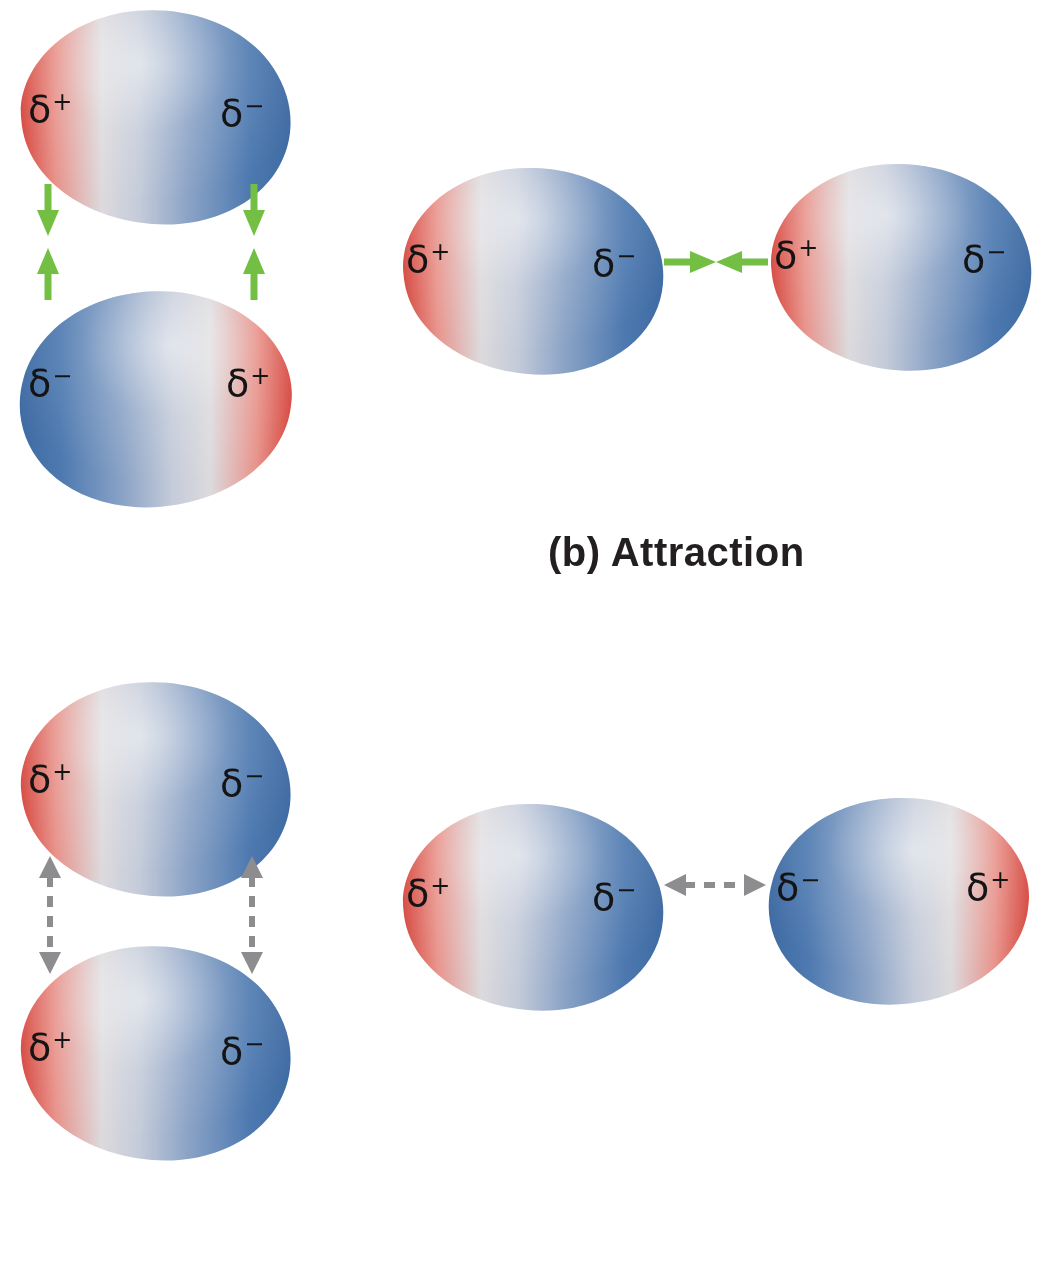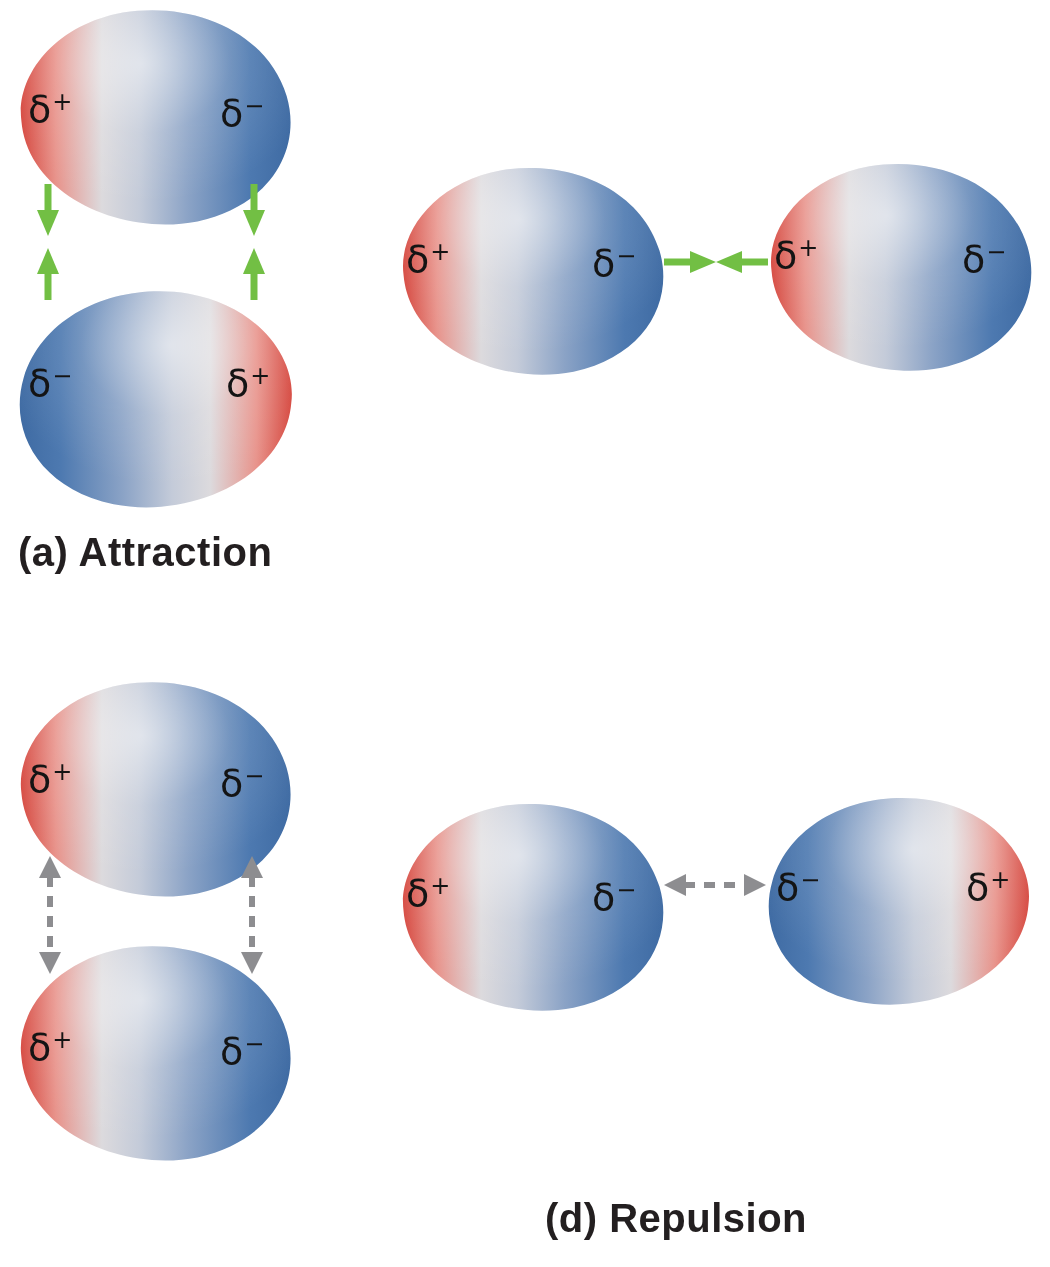--- a/index.html
+++ b/index.html
@@ -77,21 +77,20 @@
     <polygon points="7,90 29,90 18,64" fill="#72bf44"></polygon>
   </svg>
 
   <svg class="mol flip" viewBox="0 0 290 236" style="left:12px;top:285px;width:290px;height:228px">
     <use href="#molBlob" fill="url(#molGrad)"></use>
     <use href="#molBlob" fill="url(#molShine)"></use>
   </svg>
   <div class="dlabel" style="left:28px;top:362px"><span>δ</span><sup>−</sup></div>
   <div class="dlabel" style="left:226px;top:362px"><span>δ</span><sup>+</sup></div>
 
-  <div class="caption" style="left:18px;top:530px">(a) Attraction</div>
 
   <svg class="mol" viewBox="0 0 290 236" style="left:398px;top:152px;width:268px;height:238px">
     <use href="#molBlob" fill="url(#molGrad)"></use>
     <use href="#molBlob" fill="url(#molShine)"></use>
   </svg>
   <div class="dlabel" style="left:406px;top:238px"><span>δ</span><sup>+</sup></div>
   <div class="dlabel" style="left:592px;top:242px"><span>δ</span><sup>−</sup></div>
 
   <svg class="arrow" viewBox="0 0 104 32" style="left:664px;top:246px;width:104px;height:32px">
     <line x1="0" y1="16" x2="28" y2="16" stroke-width="7" stroke="#72bf44"></line>
@@ -100,20 +99,21 @@
     <polygon points="78,5 78,27 52,16" fill="#72bf44"></polygon>
   </svg>
 
   <svg class="mol" viewBox="0 0 290 236" style="left:766px;top:148px;width:268px;height:238px">
     <use href="#molBlob" fill="url(#molGrad)"></use>
     <use href="#molBlob" fill="url(#molShine)"></use>
   </svg>
   <div class="dlabel" style="left:774px;top:234px"><span>δ</span><sup>+</sup></div>
   <div class="dlabel" style="left:962px;top:238px"><span>δ</span><sup>−</sup></div>
 
+  <div class="caption" style="left:548px;top:530px">(b) Attraction</div>
 
   <svg class="mol" viewBox="0 0 290 236" style="left:12px;top:676px;width:285px;height:226px">
     <use href="#molBlob" fill="url(#molGrad)"></use>
     <use href="#molBlob" fill="url(#molShine)"></use>
   </svg>
   <div class="dlabel" style="left:28px;top:758px"><span>δ</span><sup>+</sup></div>
   <div class="dlabel" style="left:220px;top:762px"><span>δ</span><sup>−</sup></div>
 
   <svg class="arrow" viewBox="0 0 36 118" style="left:32px;top:856px;width:36px;height:118px">
     <polygon points="18,0 7,22 29,22" fill="#8d8d90"></polygon>
@@ -147,15 +147,14 @@
     <polygon points="104,17 82,6 82,28" fill="#8d8d90"></polygon>
   </svg>
 
   <svg class="mol flip" viewBox="0 0 290 236" style="left:766px;top:782px;width:268px;height:238px">
     <use href="#molBlob" fill="url(#molGrad)"></use>
     <use href="#molBlob" fill="url(#molShine)"></use>
   </svg>
   <div class="dlabel" style="left:776px;top:866px"><span>δ</span><sup>−</sup></div>
   <div class="dlabel" style="left:966px;top:866px"><span>δ</span><sup>+</sup></div>
 
-  <div class="caption" style="left:545px;top:1196px">(d) Repulsion</div>
 
 </div>
 
 </body></html>

